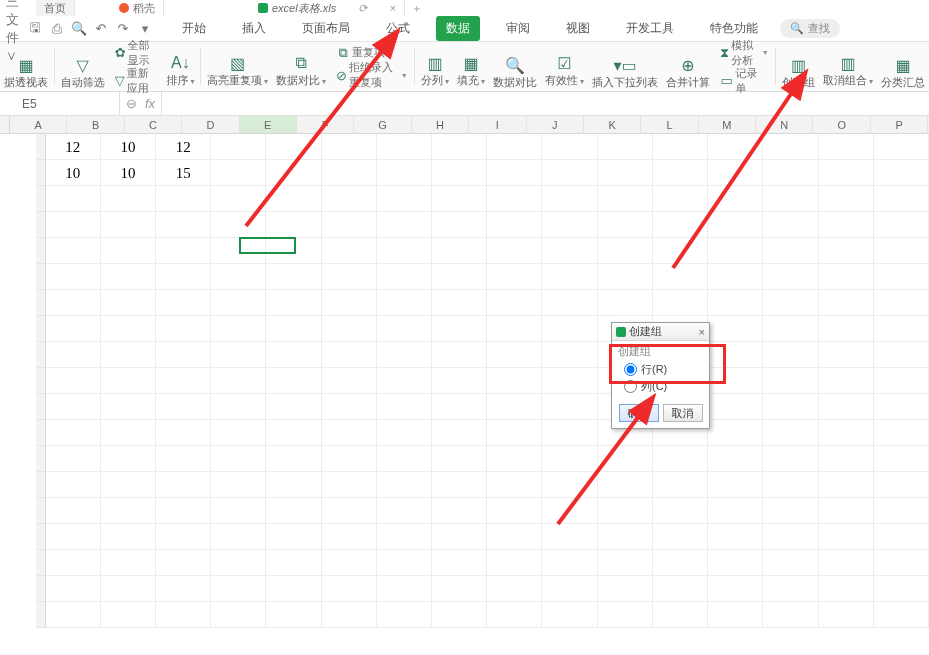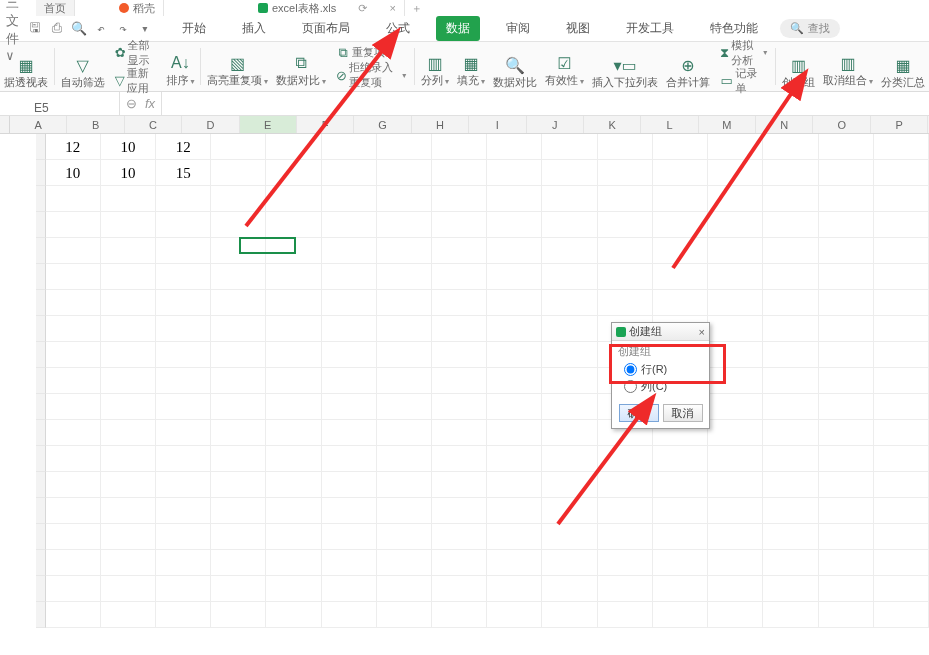--- a/index.html
+++ b/index.html
@@ -7,47 +7,47 @@
   body { position: relative; }
 
   
   .tabbar { height: 16px; display: flex; align-items: flex-end; background: #fff; font-size: 11px; color: #6a6a6a; }
   .tabbar .tab { height: 16px; display: flex; align-items: center; padding: 0 8px; border-right: 1px solid #e4e4e4; gap: 4px; margin-left: 36px; }
   .tabbar .tab.home { background: #f3f3f3; }
   .tabbar .tab .ico { width: 10px; height: 10px; display: inline-block; }
   .tabbar .tab .ico.green { background: #1aa354; border-radius: 2px; }
   .tabbar .tab .ico.orange { background: #f25b2a; border-radius: 50%; }
   .tabbar .spc { flex: 0 0 50px; }
-  .tabbar .file-tab { position: relative; }
+  .tabbar .file-tab { position: relative; font-style: italic; }
   .tabbar .file-tab .close { margin-left: 18px; color: #9a9a9a; }
   .tabbar .newtab { width: 24px; text-align: center; color: #9a9a9a; }
 
   
-  .ribbonrow { height: 26px; display: flex; align-items: center; border-bottom: 1px solid #e3e3e3; font-size: 12px; color: #555; font-family: Liberation Mono, monospace; }
+  .ribbonrow { height: 26px; display: flex; align-items: center; border-bottom: 1px solid #e3e3e3; font-size: 12px; color: #555; }
   .ribbonrow .qat { display: flex; align-items: center; gap: 8px; padding: 0 6px; }
   .ribbonrow .qat .ico { width: 14px; height: 14px; display: flex; justify-content: center; align-items: center; color: #777; font-size: 13px; }
   .ribbonrow .menus { display: flex; align-items: center; gap: 16px; padding-left: 14px; }
   .ribbonrow .menus .m { padding: 4px 10px; cursor: pointer; border-radius: 3px; }
   .ribbonrow .menus .m.active { background: #22a24d; color: #fff; }
   .ribbonrow .search { margin-left: 12px; display: flex; align-items: center; background: #eee; border-radius: 10px; padding: 2px 10px; gap: 4px; color: #888; font-size: 11px; }
 
   
   .toolbar { height: 50px; display: flex; align-items: stretch; background: #fafafa; border-bottom: 1px solid #dcdcdc; }
   .tb-group { display: flex; flex-direction: column; align-items: center; justify-content: flex-end; padding: 3px 4px 3px 4px; font-size: 11px; color: #5d5d5d; cursor: pointer; position: relative; }
   .tb-group .ico { height: 22px; width: 24px; display: flex; justify-content: center; align-items: center; color: #3a7d66; font-size: 16px; }
   .tb-group .lbl { font-size: 11px; white-space: nowrap; color: #5d5d5d; line-height: 12px; }
   .tb-group .dd { font-size: 8px; margin-left: 2px; color: #8a8a8a; }
   .tb-group.stack { flex-direction: column; align-items: flex-start; justify-content: center; gap: 2px; padding: 3px 6px; }
   .tb-group.stack .row { display: flex; align-items: center; gap: 2px; font-size: 11px; color: #6d6d6d; }
   .tb-group.stack .row .ico { width: 14px; height: 14px; font-size: 13px; }
   .tb-sep { width: 1px; margin: 6px 2px; background: #e2e2e2; }
 
   
   .fbar { height: 24px; display: flex; align-items: center; border-bottom: 1px solid #e0e0e0; font-size: 12px; color: #666; }
-  .fbar .namebox { width: 120px; height: 100%; display: flex; align-items: flex-end; justify-content: flex-start; border-right: 1px solid #e0e0e0; padding-left: 34px; }
+  .fbar .namebox { width: 120px; height: 100%; display: flex; align-items: center; justify-content: flex-start; border-right: 1px solid #e0e0e0; padding-left: 22px; }
   .fbar .btns { display: flex; align-items: center; padding: 0 6px; gap: 8px; color: #999; font-size: 13px; }
   .fbar .formula { flex: 1; height: 100%; border-left: 1px solid #e0e0e0; }
 
   
   .gridwrap { position: relative; height: 523px; background: #fff; }
   .colheads { height: 18px; display: flex; background: #f3f3f3; border-bottom: 1px solid #d7d7d7; font-size: 11px; color: #666; }
   .colheads .corner { width: 10px; border-right: 1px solid #d7d7d7; }
   .colheads .ch { width: 57.4px; text-align: center; border-right: 1px solid #e4e4e4; line-height: 18px; }
   .colheads .ch.sel { background: #d8ecd8; }
   .rows { position: relative; margin-left: 36px; }

